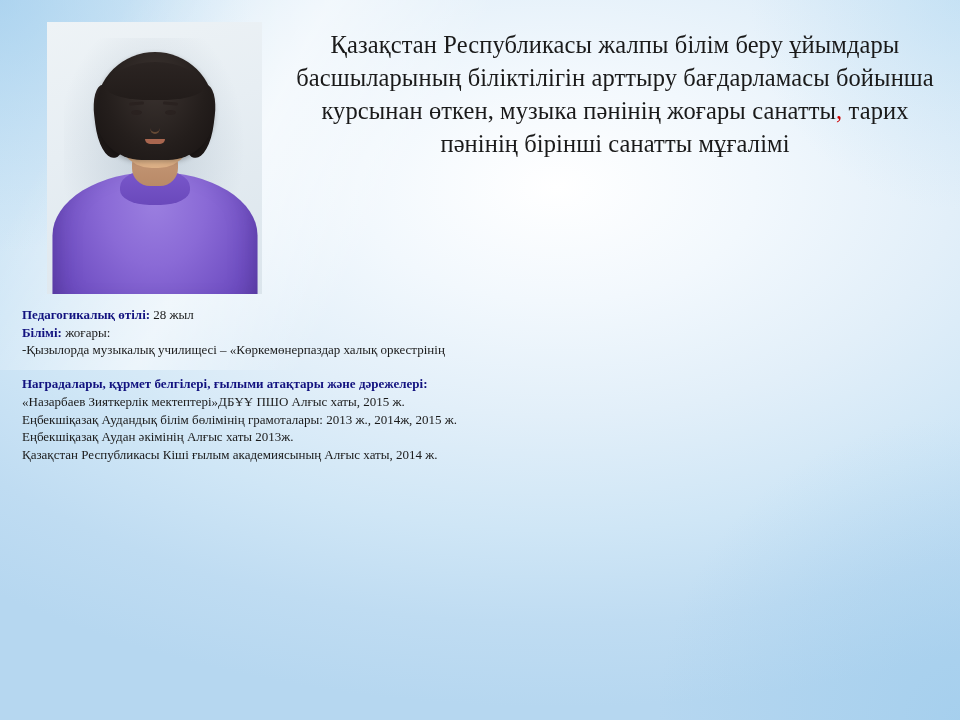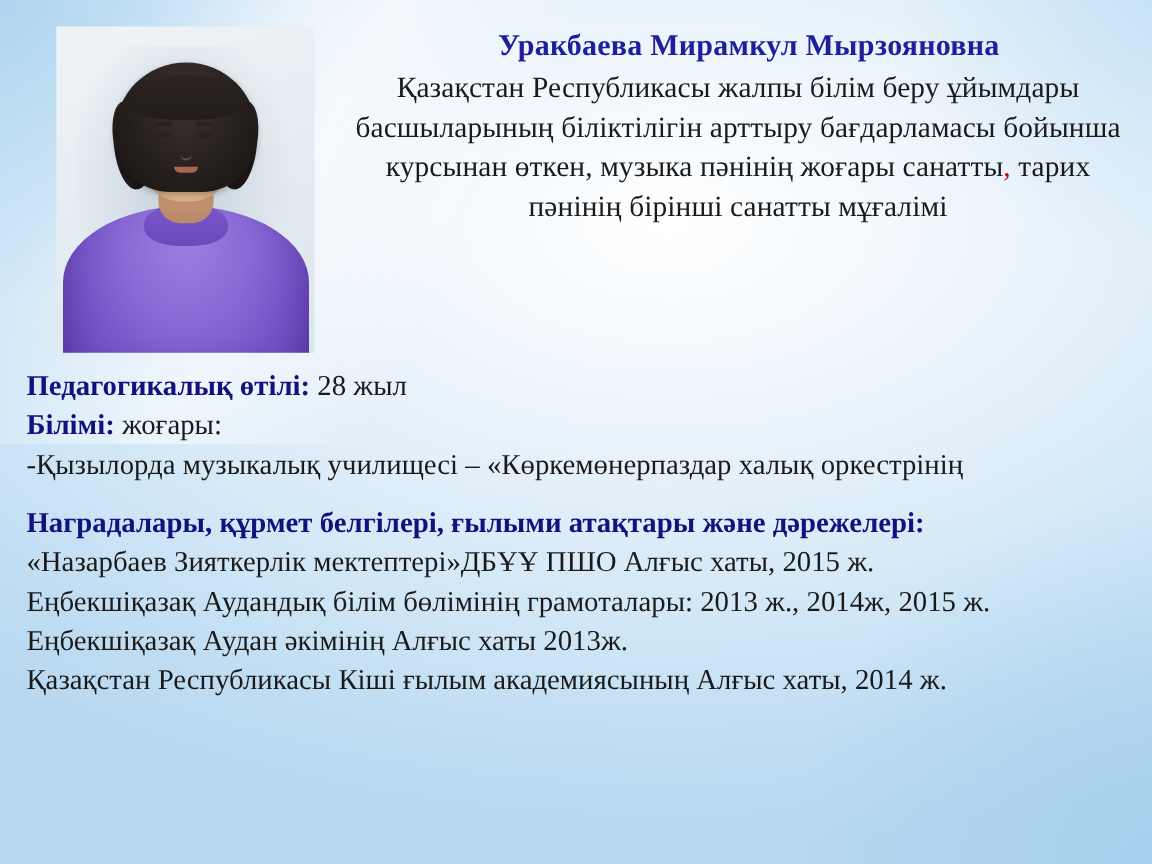--- a/index.html
+++ b/index.html
@@ -223,21 +223,21 @@
     letter-spacing: 0.1px;
   }
   .red-comma { color: #cc0000; }
 
   
   #body-block {
     position: absolute;
     left: 22px;
     top: 306px;
     width: 930px;
-    font-size: 24px;
+    font-size: 13px;
     color: #1a1a1a;
     line-height: 1.365;
   }
   .body-line {
     white-space: nowrap;
   }
   .lbl {
     color: #12127f;
     font-weight: bold;
   }
@@ -271,21 +271,20 @@
         <div class="p-brow l"></div>
         <div class="p-brow r"></div>
         <div class="p-eye l"></div>
         <div class="p-eye r"></div>
         <div class="p-nose"></div>
         <div class="p-mouth"></div>
       </div>
     </div>
 
     <div id="header-block">
-      <div id="person-name">Уракбаева Мирамкул Мырзояновна</div>
       <div id="intro-text"><span>Қазақстан Республикасы  жалпы білім беру ұйымдары басшыларының біліктілігін арттыру бағдарламасы бойынша курсынан өткен, музыка пәнінің жоғары санатты</span><span class="red-comma">,</span><span> тарих пәнінің бірінші санатты мұғалімі</span></div>
     </div>
 
     <div id="body-block">
 
       <div class="body-line"><span class="lbl">Педагогикалық өтілі:</span><span> 28 жыл</span></div>
 
       <div class="body-line"><span class="lbl">Білімі:</span><span> жоғары:</span></div>
 
       <div class="body-line">-Қызылорда музыкалық училищесі  – «Көркемөнерпаздар халық оркестрінің</div>

